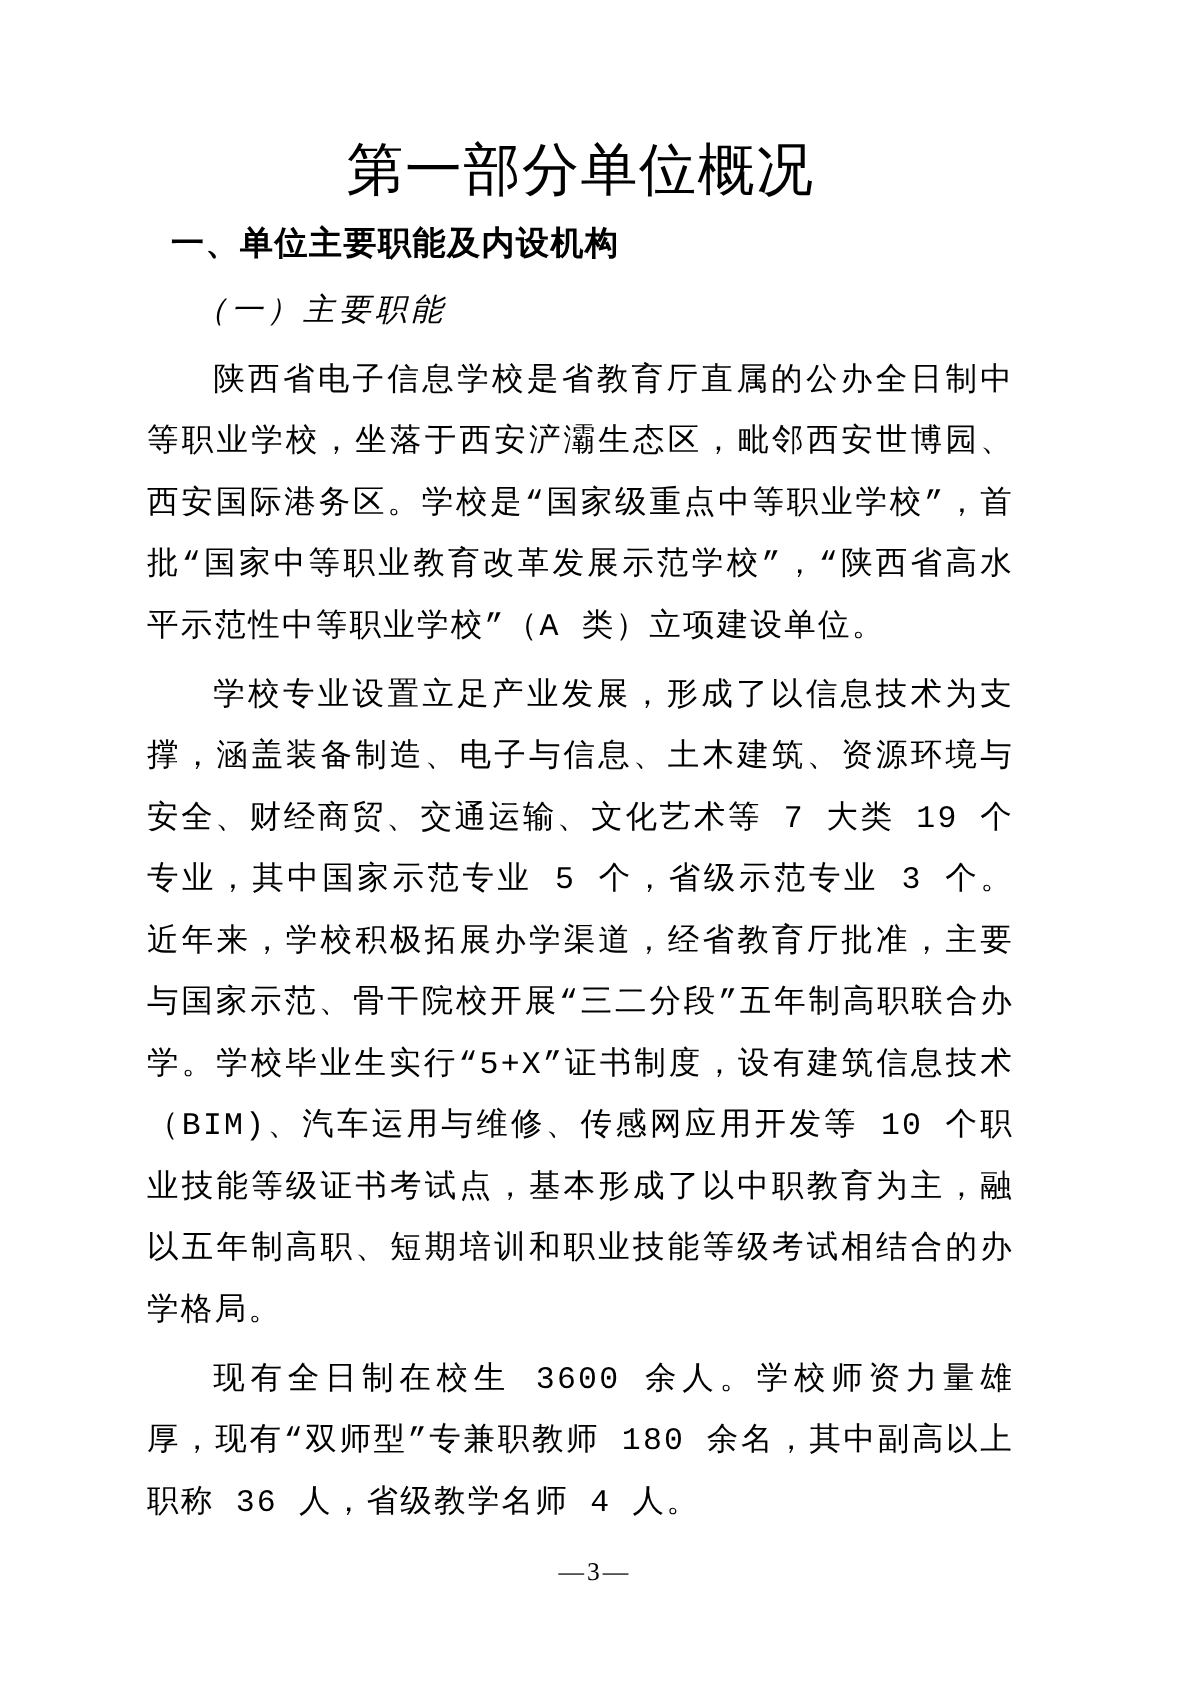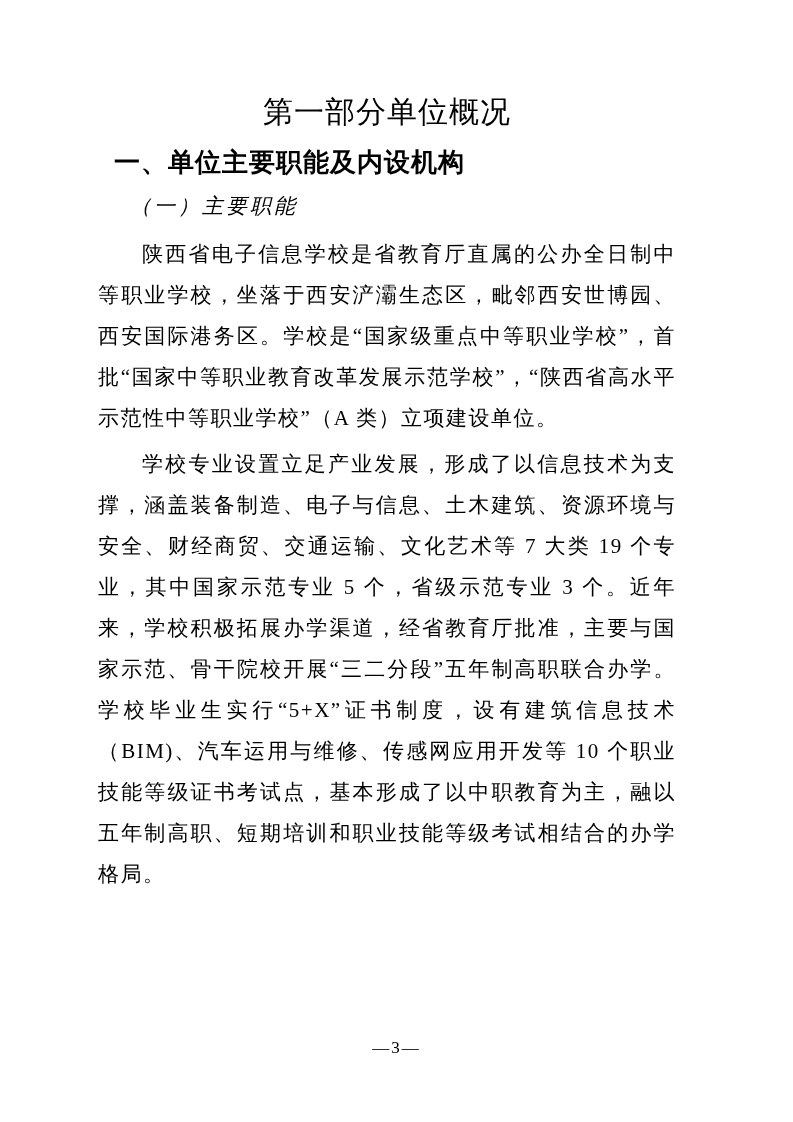--- a/index.html
+++ b/index.html
@@ -15,31 +15,31 @@
     overflow: hidden;
     font-family: "Liberation Serif", "DejaVu Serif", serif;
   }
   .page {
     position: absolute;
     left: 98px;
     top: 94px;
     width: 578px;
   }
   .doc-title {
-    font-size: 30px;
+    font-size: 38px;
     font-weight: normal;
     text-align: center;
     letter-spacing: 1px;
     line-height: 40px;
     margin: 0;
-    font-family: Liberation Mono, monospace;
+    font-family: Liberation Sans, sans-serif;
   }
   .section-heading {
     font-family: "Liberation Sans", "DejaVu Sans", sans-serif;
-    font-size: 26px;
+    font-size: 22px;
     font-weight: bold;
     line-height: 30px;
     letter-spacing: 1px;
     margin: 13px 0 0 16px;
   }
   .subsection-heading {
     font-size: 21px;
     font-weight: normal;
     font-style: italic;
     line-height: 28px;
@@ -50,20 +50,21 @@
     margin-top: 14px;
   }
   .body-text p {
     font-size: 21px;
     line-height: 41px;
     letter-spacing: 1.5px;
     text-align: justify;
     text-justify: inter-character;
     text-indent: 2.1em;
     margin: 0;
+    font-family: Liberation Mono, monospace;
   }
   .body-text p + p {
     margin-top: 5px;
   }
   .page-number {
     position: absolute;
     left: 0;
     top: 1038px;
     width: 793px;
     text-align: center;
@@ -78,16 +79,17 @@
 <div class="page">
   <h1 class="doc-title">第一部分单位概况</h1>
 
   <h2 class="section-heading">一、单位主要职能及内设机构</h2>
 
   <h3 class="subsection-heading">（一）主要职能</h3>
 
   <div class="body-text">
     <p>陕西省电子信息学校是省教育厅直属的公办全日制中等职业学校，坐落于西安浐灞生态区，毗邻西安世博园、西安国际港务区。学校是“国家级重点中等职业学校”，首批“国家中等职业教育改革发展示范学校”，“陕西省高水平示范性中等职业学校”（A 类）立项建设单位。</p>
     <p>学校专业设置立足产业发展，形成了以信息技术为支撑，涵盖装备制造、电子与信息、土木建筑、资源环境与安全、财经商贸、交通运输、文化艺术等 7 大类 19 个专业，其中国家示范专业 5 个，省级示范专业 3 个。近年来，学校积极拓展办学渠道，经省教育厅批准，主要与国家示范、骨干院校开展“三二分段”五年制高职联合办学。学校毕业生实行“5+X”证书制度，设有建筑信息技术（BIM)、汽车运用与维修、传感网应用开发等 10 个职业技能等级证书考试点，基本形成了以中职教育为主，融以五年制高职、短期培训和职业技能等级考试相结合的办学格局。</p>
+    <p>现有全日制在校生 3600 余人。学校师资力量雄厚，现有“双师型”专兼职教师 180 余名，其中副高以上职称 36 人，省级教学名师 4 人。</p>
   </div>
 </div>
 
 <div class="page-number">—3—</div>
 
 </body></html>

